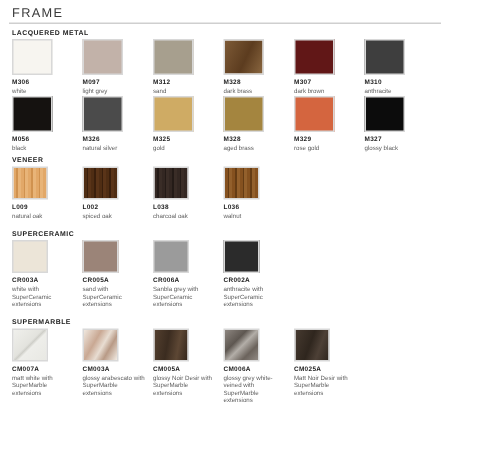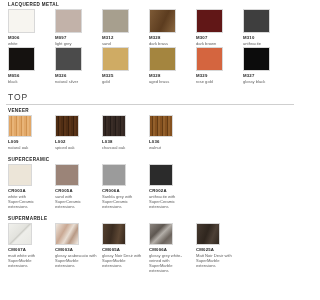--- a/index.html
+++ b/index.html
@@ -57,20 +57,21 @@
     line-height:5px;
     margin-top:.5px;
   }
   .spacer{height:4px;}
 </style>
 </head>
 <body>
 
 <div class="sheet">
 
+  <div class="section-head">FRAME</div>
 
   <div class="group-head">LACQUERED METAL</div>
   <div class="grid">
 
     <div class="cell">
         <div class="sw big" style="background:#f7f5f0"></div>
         <div class="code">M306</div>
         <div class="desc">white</div>
       </div>
 
@@ -134,21 +135,20 @@
         <div class="desc">rose gold</div>
       </div>
 
     <div class="cell">
         <div class="sw big" style="background:#0c0c0c"></div>
         <div class="code">M327</div>
         <div class="desc">glossy black</div>
       </div>
   </div>
 
-  <div class="section-head top-sec">TOP</div>
 
   <div class="group-head">VENEER</div>
   <div class="grid">
     <div class="cell">
         <div class="sw" style="background:repeating-linear-gradient(90deg,#e2a868 0 2px,#d0924f 2px 3px,#e8b478 3px 5px)"></div>
         <div class="code">L009</div>
         <div class="desc">natural oak</div>
       </div>
 
     <div class="cell">

